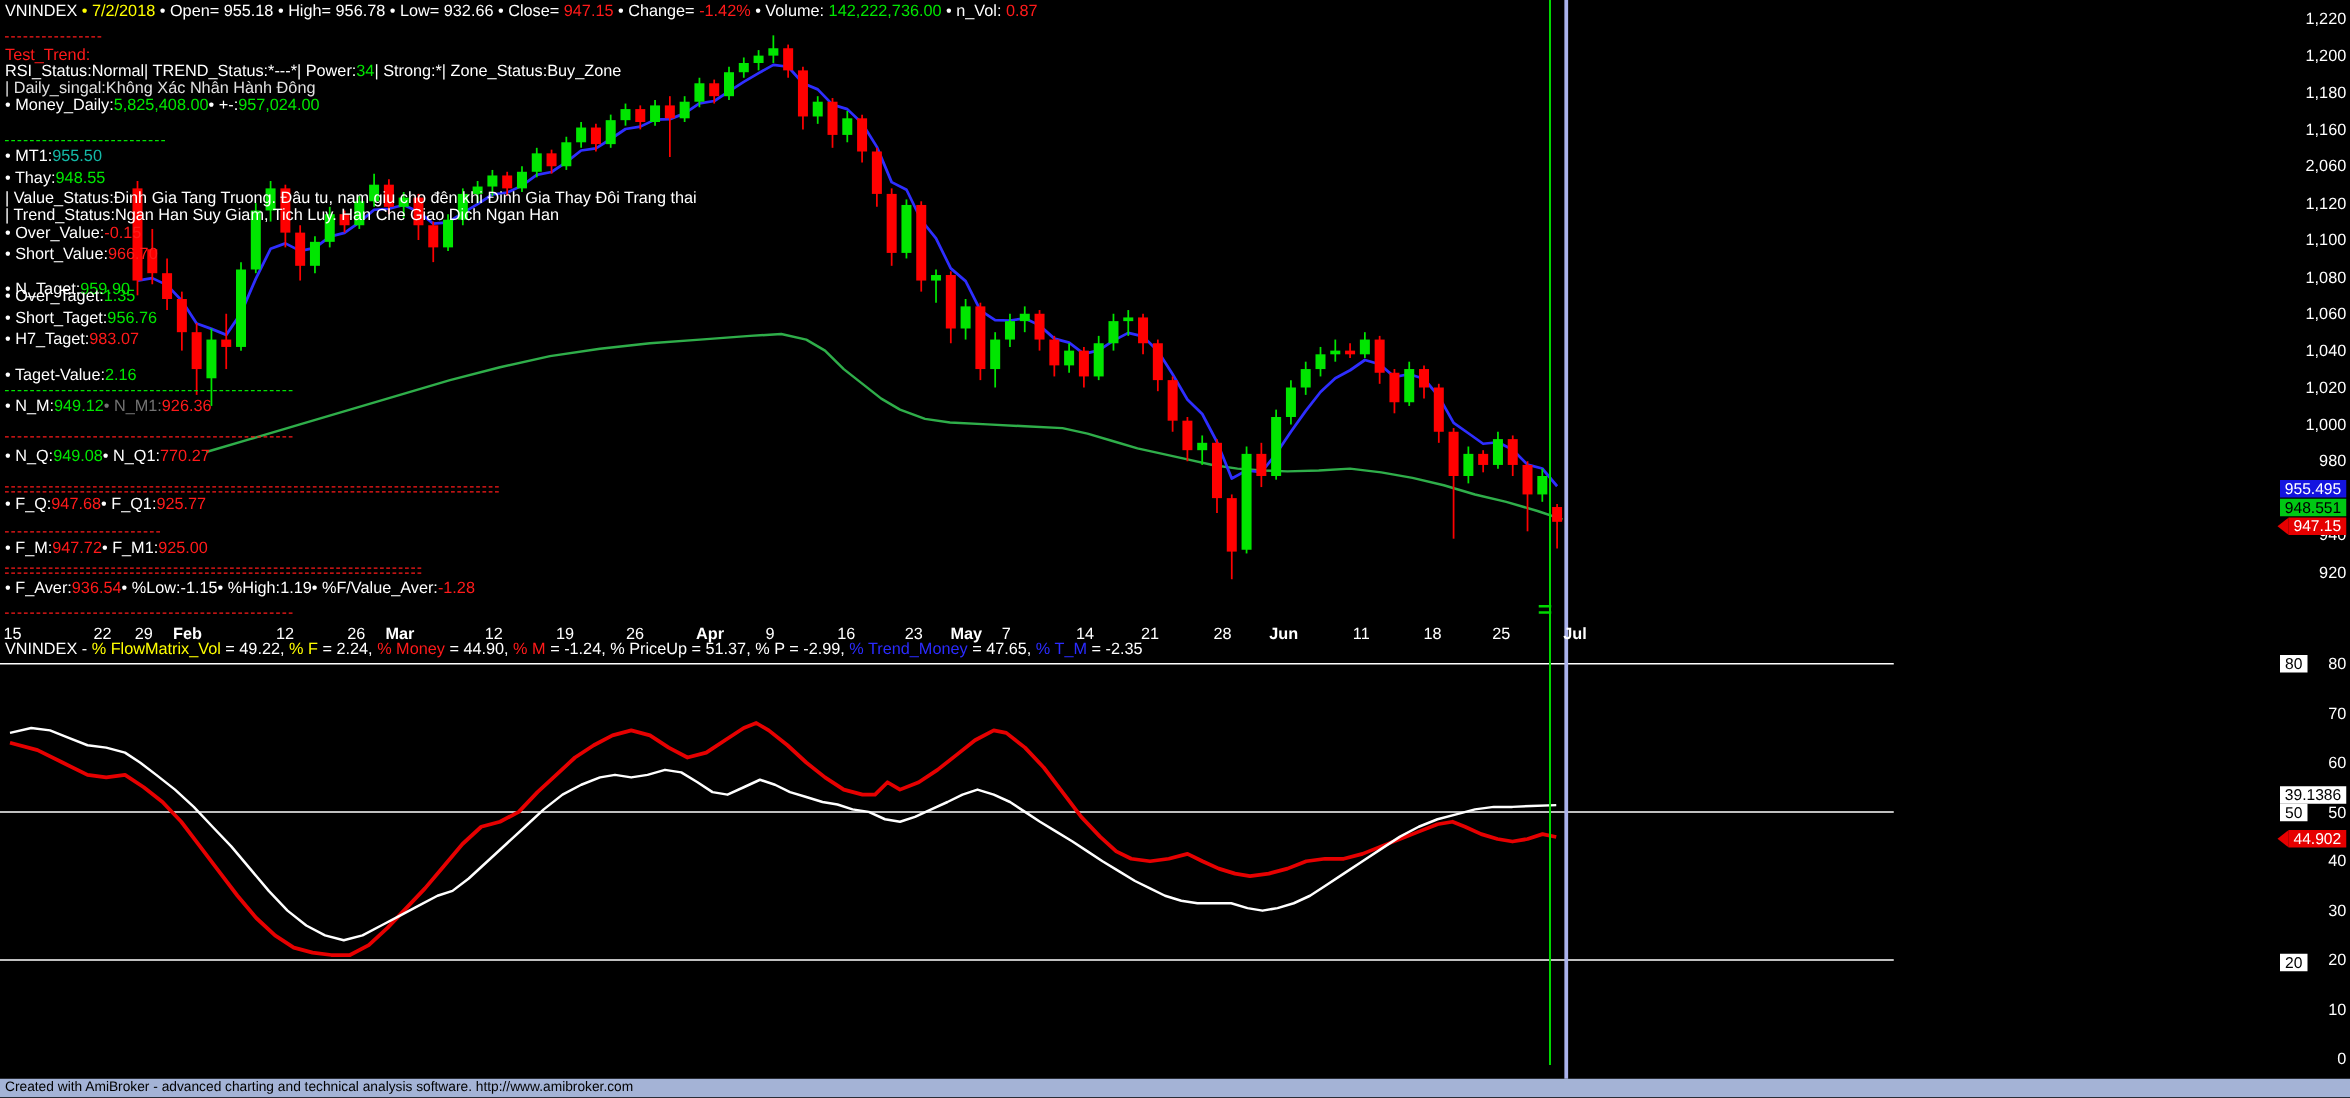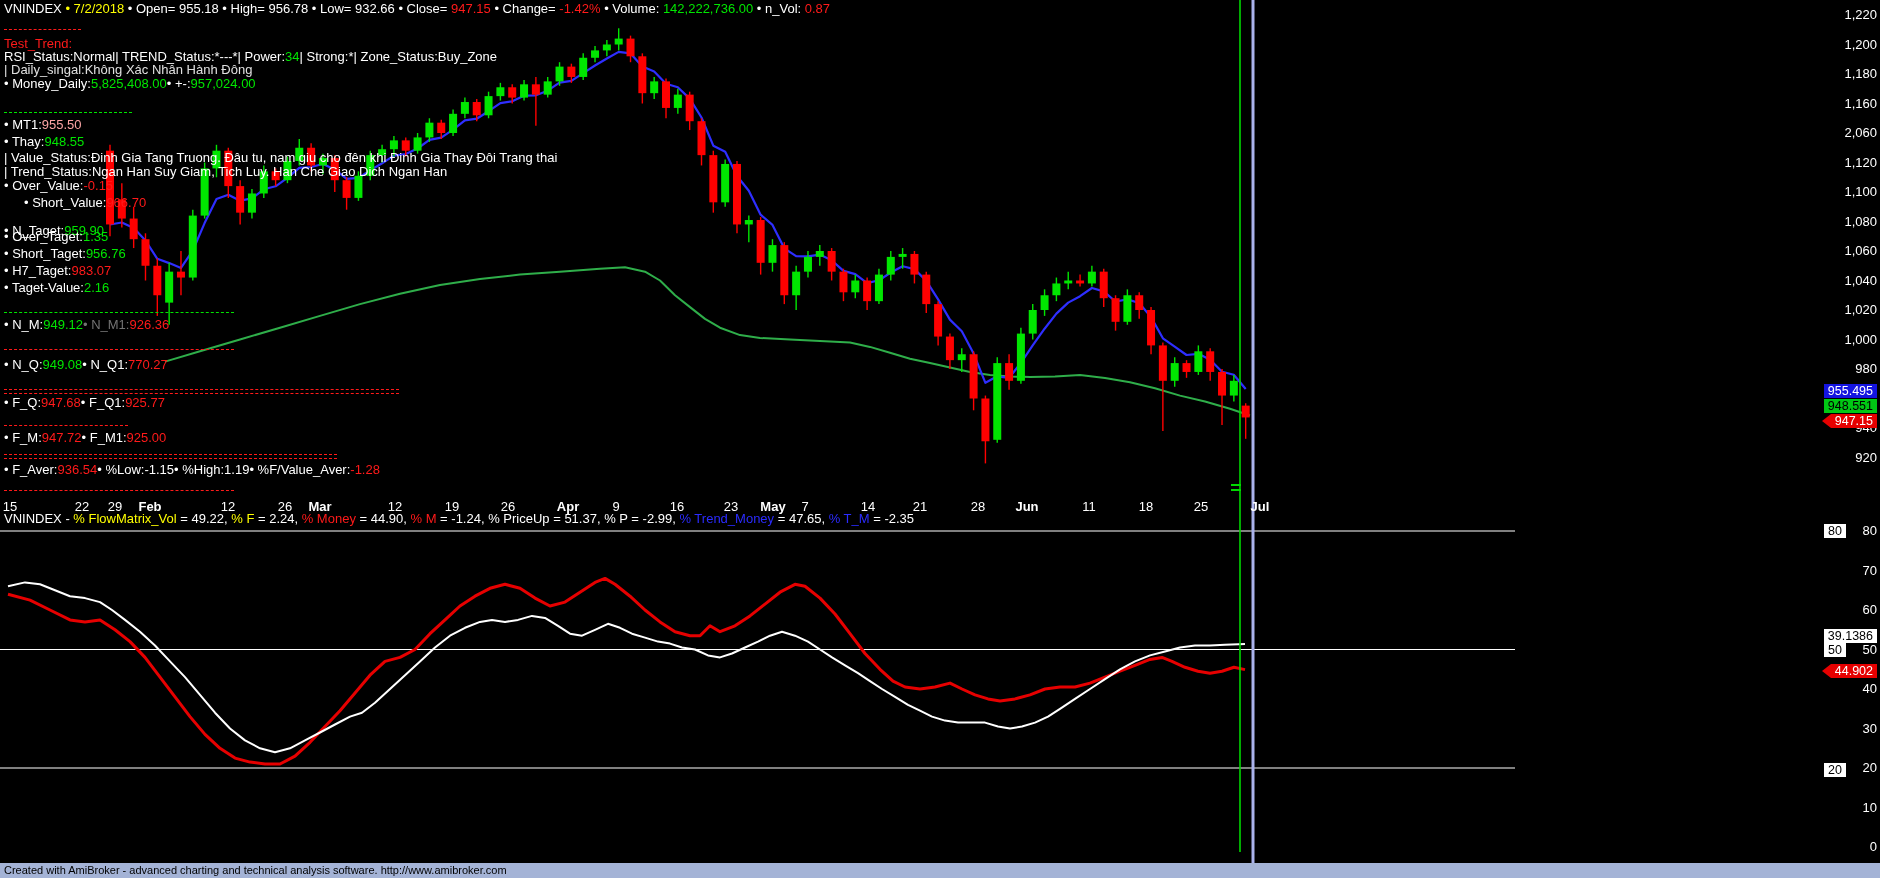--- a/index.html
+++ b/index.html
@@ -233,31 +233,31 @@
       <rect x="1231" y="489" width="10" height="2" fill="#00d800"></rect>
     </svg>
   <div class="t" id="title-bar" style="left:4px;top:2px;"><span style="color: rgb(255, 255, 255);">VNINDEX </span><span style="color: rgb(255, 255, 0);">• </span><span style="color: rgb(255, 255, 0);">7/2/2018</span><span style="color: rgb(255, 255, 255);"> • Open= 955.18 • High= 956.78 • Low= 932.66 • Close= </span><span style="color: rgb(255, 26, 26);">947.15</span><span style="color: rgb(255, 255, 255);"> • Change= </span><span style="color: rgb(255, 26, 26);">-1.42%</span><span style="color: rgb(255, 255, 255);"> • Volume: </span><span style="color: rgb(0, 230, 0);">142,222,736.00</span><span style="color: rgb(255, 255, 255);"> • n_Vol: </span><span style="color: rgb(255, 26, 26);">0.87</span></div>
   <div id="info-block">
       <div class="sep" style="left: 4px; top: 29px; width: 77px; border-color: rgb(255, 26, 26);"></div>
       <div class="t" style="left: 4px; top: 37px;"><span style="color: rgb(255, 26, 26);">Test_Trend:</span></div>
       <div class="t" style="left: 4px; top: 50px;"><span style="color: rgb(255, 255, 255);">RSI_Status:Normal| TREND_Status:*---*| Power:</span><span style="color: rgb(0, 230, 0);">34</span><span style="color: rgb(255, 255, 255);">| Strong:*| Zone_Status:Buy_Zone</span></div>
       <div class="t" style="left: 4px; top: 63px;"><span style="color: rgb(224, 224, 224);">| Daily_singal:Không Xác Nhân Hành Đông</span></div>
       <div class="t" style="left: 4px; top: 77px;"><span style="color: rgb(255, 255, 255);">• Money_Daily:</span><span style="color: rgb(0, 230, 0);">5,825,408.00</span><span style="color: rgb(255, 255, 255);">• +-:</span><span style="color: rgb(0, 230, 0);">957,024.00</span></div>
       <div class="sep" style="left: 4px; top: 112px; width: 128px; border-color: rgb(0, 230, 0);"></div>
-      <div class="t" style="left: 4px; top: 118px;"><span style="color: rgb(255, 255, 255);">• MT1:</span><span style="color: #fca5a5;">955.50</span></div>
+      <div class="t" style="left: 4px; top: 118px;"><span style="color: rgb(255, 255, 255);">• MT1:</span><span style="color: #14b8a6;">955.50</span></div>
       <div class="t" style="left: 4px; top: 135px;"><span style="color: rgb(255, 255, 255);">• Thay:</span><span style="color: rgb(0, 230, 0);">948.55</span></div>
       <div class="t" style="left: 4px; top: 151px;"><span style="color: rgb(255, 255, 255);">| Value_Status:Đinh Gia Tang Truong. Đâu tu, nam giu cho đên khi Đinh Gia Thay Đôi Trang thai</span></div>
       <div class="t" style="left: 4px; top: 165px;"><span style="color: rgb(255, 255, 255);">| Trend_Status:Ngan Han Suy Giam, Tich Luy. Han Che Giao Dich Ngan Han</span></div>
       <div class="t" style="left: 4px; top: 179px; text-align: center;"><span style="color: rgb(255, 255, 255);">• Over_Value:</span><span style="color: rgb(255, 26, 26);">-0.15</span></div>
-      <div class="t" style="left: 4px; top: 196px;"><span style="color: rgb(255, 255, 255); margin-left: 20px;">• Short_Value:</span><span style="color: rgb(255, 26, 26);">966.70</span></div>
+      <div class="t" style="left: 4px; top: 196px;"><span style="color: rgb(255, 255, 255);">• Short_Value:</span><span style="color: rgb(255, 26, 26);">966.70</span></div>
       <div class="t" style="left: 4px; top: 224px;"><span style="color: rgb(255, 255, 255);">• N_Taget:</span><span style="color: rgb(0, 230, 0);">959.90</span></div>
       <div class="t" style="left: 4px; top: 230px;"><span style="color: rgb(255, 255, 255);">• Over_Taget:</span><span style="color: rgb(0, 230, 0);">1.35</span></div>
       <div class="t" style="left: 4px; top: 247px;"><span style="color: rgb(255, 255, 255);">• Short_Taget:</span><span style="color: rgb(0, 230, 0);">956.76</span></div>
       <div class="t" style="left: 4px; top: 264px;"><span style="color: rgb(255, 255, 255);">• H7_Taget:</span><span style="color: rgb(255, 26, 26);">983.07</span></div>
-      <div class="t" style="left: 4px; top: 281px; text-align: center;"><span style="color: rgb(255, 255, 255);">• Taget-Value:</span><span style="color: rgb(0, 230, 0);">2.16</span></div>
+      <div class="t" style="left: 4px; top: 293px; text-align: center;"><span style="color: rgb(255, 255, 255);">• Taget-Value:</span><span style="color: rgb(0, 230, 0);">2.16</span></div>
       <div class="sep" style="left: 4px; top: 312px; width: 230px; border-color: rgb(0, 230, 0);"></div>
       <div class="t" style="left: 4px; top: 318px;"><span style="color: rgb(255, 255, 255);">• N_M:</span><span style="color: rgb(0, 230, 0);">949.12</span><span style="color: #737373;">• N_M1:</span><span style="color: rgb(255, 26, 26);">926.36</span></div>
       <div class="sep" style="left: 4px; top: 349px; width: 230px; border-color: rgb(255, 26, 26);"></div>
       <div class="t" style="left: 4px; top: 358px;"><span style="color: rgb(255, 255, 255);">• N_Q:</span><span style="color: rgb(0, 230, 0);">949.08</span><span style="color: rgb(255, 255, 255);">• N_Q1:</span><span style="color: rgb(255, 26, 26);">770.27</span></div>
       <div class="dsep" style="left: 4px; top: 389px; width: 395px; border-color: rgb(255, 26, 26);"></div>
       <div class="t" style="left: 4px; top: 396px;"><span style="color: rgb(255, 255, 255);">• F_Q:</span><span style="color: rgb(255, 26, 26);">947.68</span><span style="color: rgb(255, 255, 255);">• F_Q1:</span><span style="color: rgb(255, 26, 26);">925.77</span></div>
       <div class="sep" style="left: 4px; top: 425px; width: 124px; border-color: rgb(255, 26, 26);"></div>
       <div class="t" style="left: 4px; top: 431px;"><span style="color: rgb(255, 255, 255);">• F_M:</span><span style="color: rgb(255, 26, 26);">947.72</span><span style="color: rgb(255, 255, 255);">• F_M1:</span><span style="color: rgb(255, 26, 26);">925.00</span></div>
       <div class="dsep" style="left: 4px; top: 454px; width: 333px; border-color: rgb(255, 26, 26);"></div>
       <div class="t" style="left: 4px; top: 463px;"><span style="color: rgb(255, 255, 255);">• F_Aver:</span><span style="color: rgb(255, 26, 26);">936.54</span><span style="color: rgb(255, 255, 255);">• %Low:-1.15• %High:1.19• %F/Value_Aver:</span><span style="color: rgb(255, 26, 26);">-1.28</span></div>

